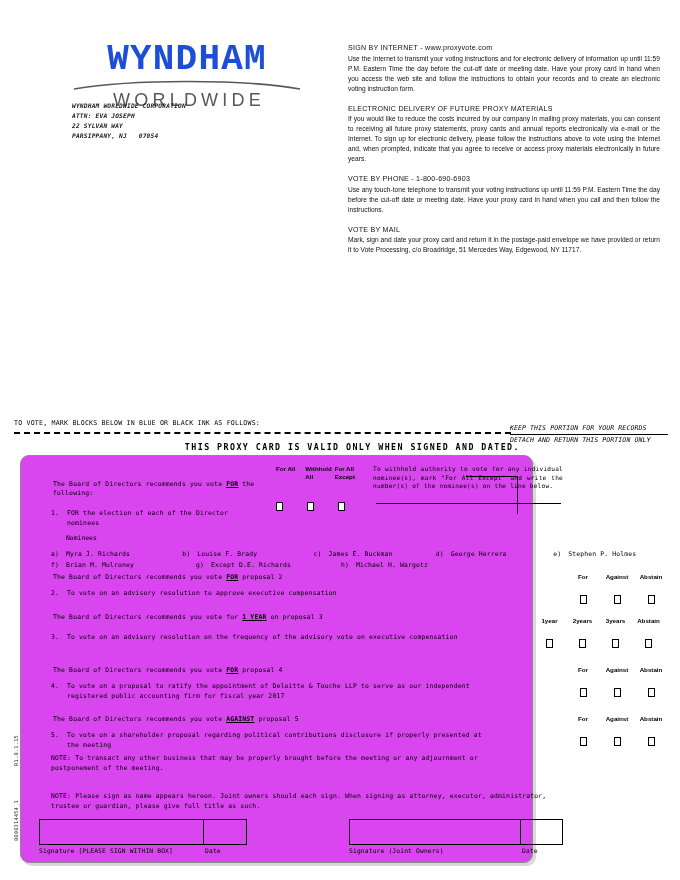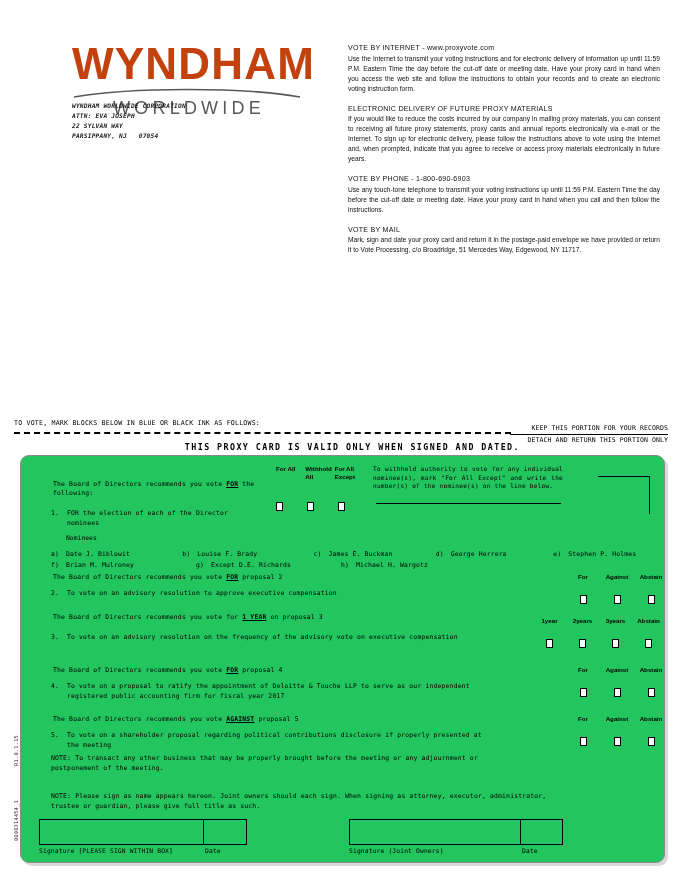--- a/index.html
+++ b/index.html
@@ -13,24 +13,24 @@
     font-family: "DejaVu Sans Mono", monospace;
     color: #000;
     overflow: hidden;
   }
 
   
   .header { position: absolute; top: 0; left: 0; width: 680px; height: 400px; }
 
   .logo-block { position: absolute; left: 72px; top: 42px; width: 230px; }
   .logo-wyndham {
-    font-family: Liberation Sans, sans-serif;
-    font-size: 44px; font-weight: bold;
+    font-family: Liberation Mono, monospace;
+    font-size: 36px; font-weight: bold;
     letter-spacing: 1.2px;
-    color: #c2410c;
+    color: #1d4ed8;
     text-align: center;
     line-height: 1;
   }
   .logo-swoosh { position: relative; height: 13px; width: 230px; overflow: hidden; }
   .logo-swoosh svg { position: absolute; left: 0; top: 0; }
   .logo-worldwide {
     font-family: "Liberation Sans", sans-serif;
     font-size: 18px; font-weight: normal;
     letter-spacing: 4.2px;
     color: #58595b;
@@ -73,41 +73,42 @@
   .tovote {
     position: absolute; left: 14px; top: 419px;
     font-size: 6.6px; letter-spacing: 0.2px;
   }
   .dashline {
     position: absolute; left: 14px; top: 432px; width: 497px;
     border-top: 2.5px dashed #000;
   }
   .keep-portion {
     position: absolute; right: 12px; top: 424px;
-    text-align: right;
+    text-align: left;
     font-size: 6.5px;
     letter-spacing: 0.1px;
+    font-style: italic;
   }
   .keep-portion .k1 { display: block; }
   .keep-rule { width: 158px; border-top: 1.6px solid #000; margin: 1.5px 0 1.5px auto; }
   .keep-portion .k2 { display: block; }
   .valid-line {
     position: absolute; left: 0; top: 442px; width: 520px;
     text-align: right;
     font-size: 8.3px; font-weight: bold;
     letter-spacing: 1.45px;
   }
 
   
   .card {
     position: absolute; left: 20px; top: 455px;
-    width: 645px; height: 408px;
+    width: 513px; height: 408px;
     border: 1.1px solid #8a8a8a;
     border-radius: 9px;
-    background: #22c55e;
+    background: #d946ef;
     box-shadow: 3px 3px 0 0 #d9d9d9;
   }
 
   .card-inner { position: absolute; left: 0; top: 0; width: 100%; height: 100%; }
 
   
   .hdr-cols {
     position: absolute; left: 255px; top: 9px;
     width: 88px;
     display: flex;
@@ -249,21 +250,21 @@
   </div>
 
   <div class="addr">WYNDHAM WORLDWIDE CORPORATION
 ATTN: EVA JOSEPH
 22 SYLVAN WAY
 PARSIPPANY, NJ   07054</div>
 
   <div class="instructions">
 
     <div class="instr-block">
-      <div class="instr-title">VOTE BY INTERNET - www.proxyvote.com</div>
+      <div class="instr-title">SIGN BY INTERNET - www.proxyvote.com</div>
       <div class="instr-body">Use the Internet to transmit your voting instructions and for electronic delivery of information up until 11:59 P.M. Eastern Time the day before the cut-off date or meeting date. Have your proxy card in hand when you access the web site and follow the instructions to obtain your records and to create an electronic voting instruction form.</div>
     </div>
 
     <div class="instr-block">
       <div class="instr-title">ELECTRONIC DELIVERY OF FUTURE PROXY MATERIALS</div>
       <div class="instr-body">If you would like to reduce the costs incurred by our company in mailing proxy materials, you can consent to receiving all future proxy statements, proxy cards and annual reports electronically via e-mail or the Internet. To sign up for electronic delivery, please follow the instructions above to vote using the Internet and, when prompted, indicate that you agree to receive or access proxy materials electronically in future years.</div>
     </div>
 
     <div class="instr-block">
       <div class="instr-title">VOTE BY PHONE - 1-800-690-6903</div>
@@ -316,21 +317,21 @@
       <span class="num">1.</span>
       <span class="txt">FOR the election of each of the Director nominees</span>
     </div>
 
     <div class="nominees-label">Nominees</div>
 
     <div class="nominee-grid">
       <div class="nom-row">
         <div class="nom nom-c1">
           <span class="lt">a)</span>
-          <span>Date J. Biblowit</span>
+          <span>Myra J. Richards</span>
         </div>
         <div class="nom nom-c2">
           <span class="lt">b)</span>
           <span>Louise F. Brady</span>
         </div>
         <div class="nom nom-c3">
           <span class="lt">c)</span>
           <span>James E. Buckman</span>
         </div>
         <div class="nom nom-c4">

